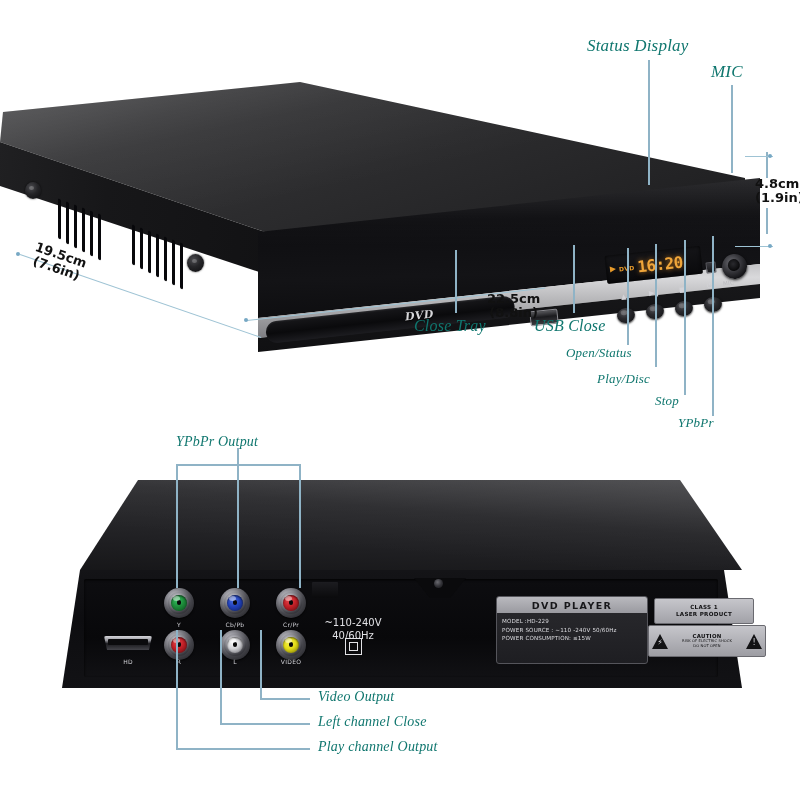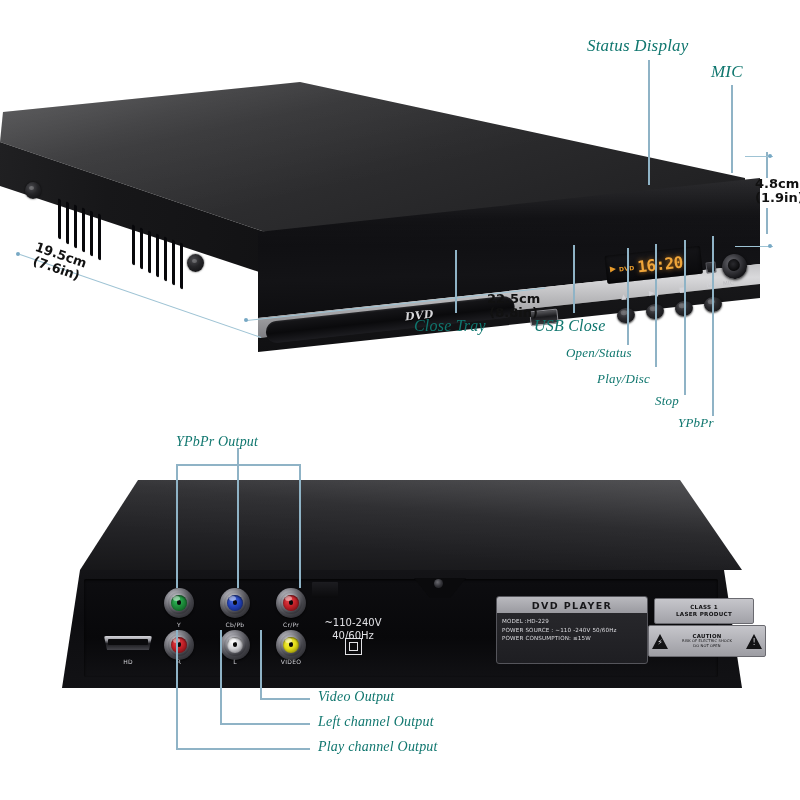--- a/index.html
+++ b/index.html
@@ -504,16 +504,16 @@
 
   <div class="lead v" style="left:176px;top:630px;height:119px;"></div>
   <div class="lead h" style="left:176px;top:748px;width:134px;"></div>
   <div class="lead v" style="left:220px;top:630px;height:94px;"></div>
   <div class="lead h" style="left:220px;top:723px;width:90px;"></div>
   <div class="lead v" style="left:260px;top:630px;height:68px;"></div>
   <div class="lead h" style="left:260px;top:698px;width:50px;"></div>
 
   <div class="anno" style="left:176px;top:434px;font-size:14px;">YPbPr Output</div>
   <div class="anno" style="left:318px;top:689px;font-size:14px;">Video Output</div>
-  <div class="anno" style="left:318px;top:714px;font-size:14px;">Left channel Output</div>
+  <div class="anno" style="left:318px;top:714px;font-size:14px;">Left channel Close</div>
   <div class="anno" style="left:318px;top:739px;font-size:14px;">Play channel Output</div>
 
 </div>
 
 </body></html>

